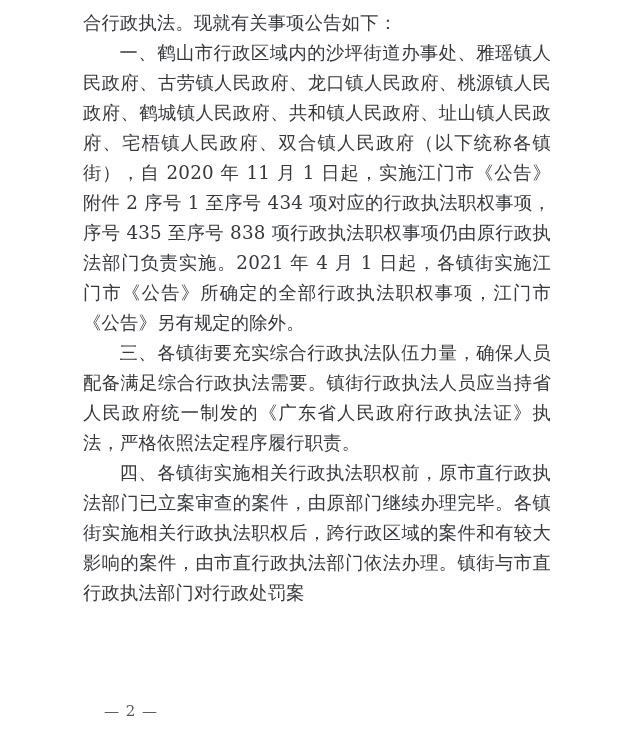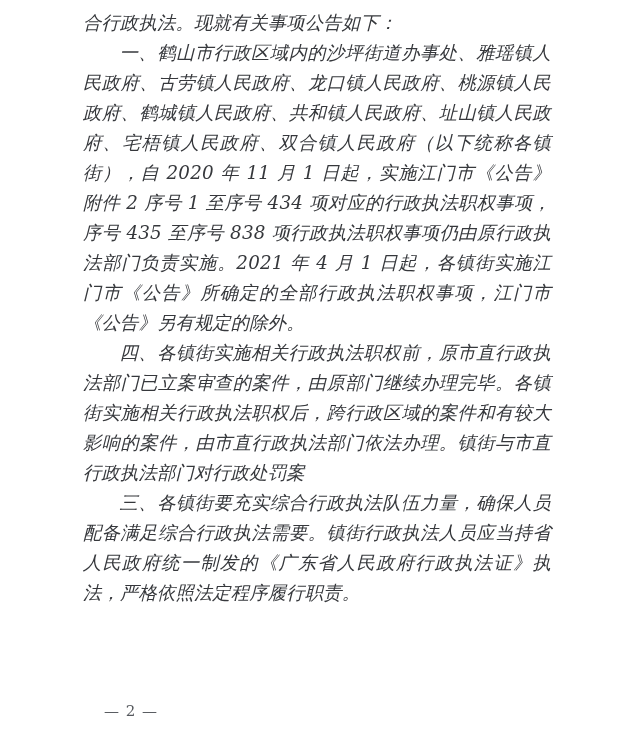--- a/index.html
+++ b/index.html
@@ -32,21 +32,20 @@
     margin: 0;
     color: #36383c;
     font-family: "DejaVu Serif", "Liberation Serif", serif;
     font-size: 18.3px;
     line-height: 30px;
     letter-spacing: 0.2px;
     text-align: justify;
     text-justify: inter-character;
     word-break: break-all;
     white-space: normal;
-    font-style: italic;
     -webkit-font-smoothing: antialiased;
   }
 
   .para.indent {
     text-indent: 2em;
   }
 
   
   .para.continued {
     text-align: justify;
@@ -70,21 +69,21 @@
 
 <div id="page">
 
   <div id="doc-body">
 
     <p class="para">合行政执法。现就有关事项公告如下：</p>
 
     <p class="para indent">一、鹤山市行政区域内的沙坪街道办事处、雅瑶镇人民政府、古劳镇人民政府、龙口镇人民政府、桃源镇人民政府、鹤城镇人民政府、共和镇人民政府、址山镇人民政府、宅梧镇人民政府、双合镇人民政府（以下统称各镇街），自 2020 年 11 月 1 日起，实施江门市《公告》附件 2 序号 1 至序号 434 项对应的行政执法职权事项，序号 435 至序号 838 项行政执法职权事项仍由原行政执法部门负责实施。2021 年 4 月 1 日起，各镇街实施江门市《公告》所确定的全部行政执法职权事项，江门市《公告》另有规定的除外。</p>
 
 
+    <p class="para indent">三、各镇街要充实综合行政执法队伍力量，确保人员配备满足综合行政执法需要。镇街行政执法人员应当持省人民政府统一制发的《广东省人民政府行政执法证》执法，严格依照法定程序履行职责。</p>
+
     <p class="para indent continued">四、各镇街实施相关行政执法职权前，原市直行政执法部门已立案审查的案件，由原部门继续办理完毕。各镇街实施相关行政执法职权后，跨行政区域的案件和有较大影响的案件，由市直行政执法部门依法办理。镇街与市直行政执法部门对行政处罚案</p>
-
-    <p class="para indent">三、各镇街要充实综合行政执法队伍力量，确保人员配备满足综合行政执法需要。镇街行政执法人员应当持省人民政府统一制发的《广东省人民政府行政执法证》执法，严格依照法定程序履行职责。</p>
 
   </div>
 
   <div id="footer">— 2 —</div>
 
 </div>
 
 </body></html>

